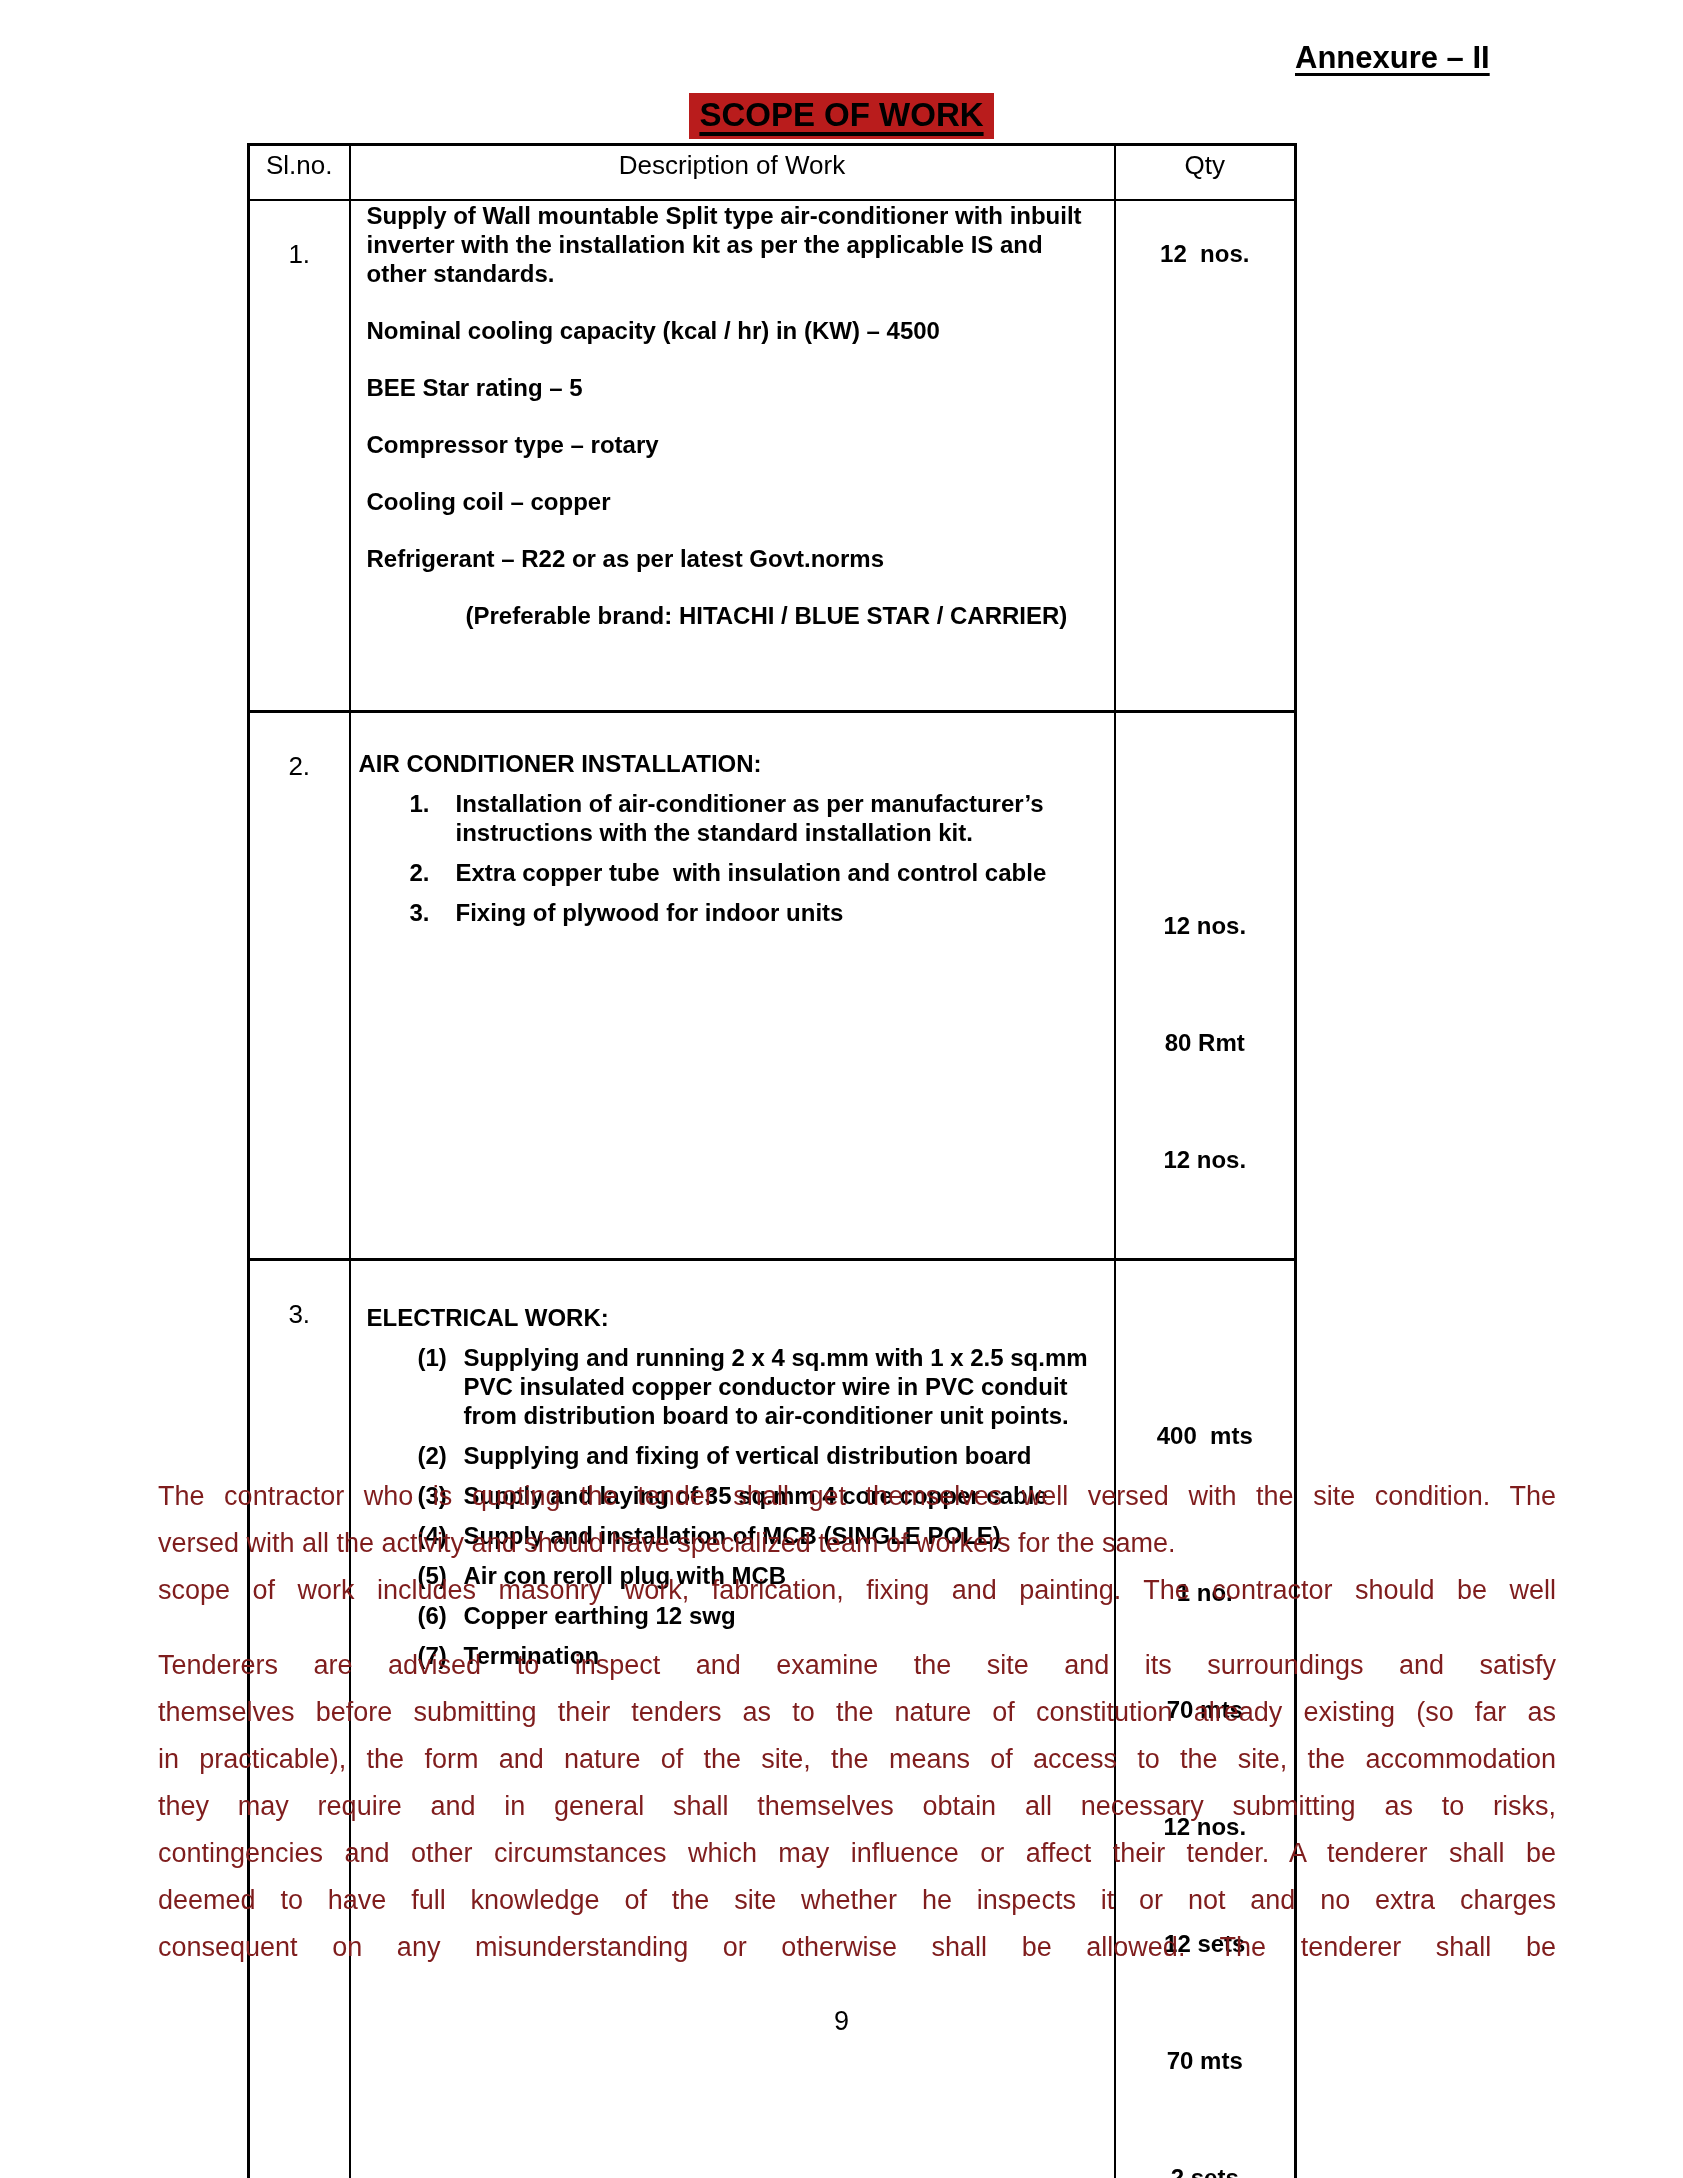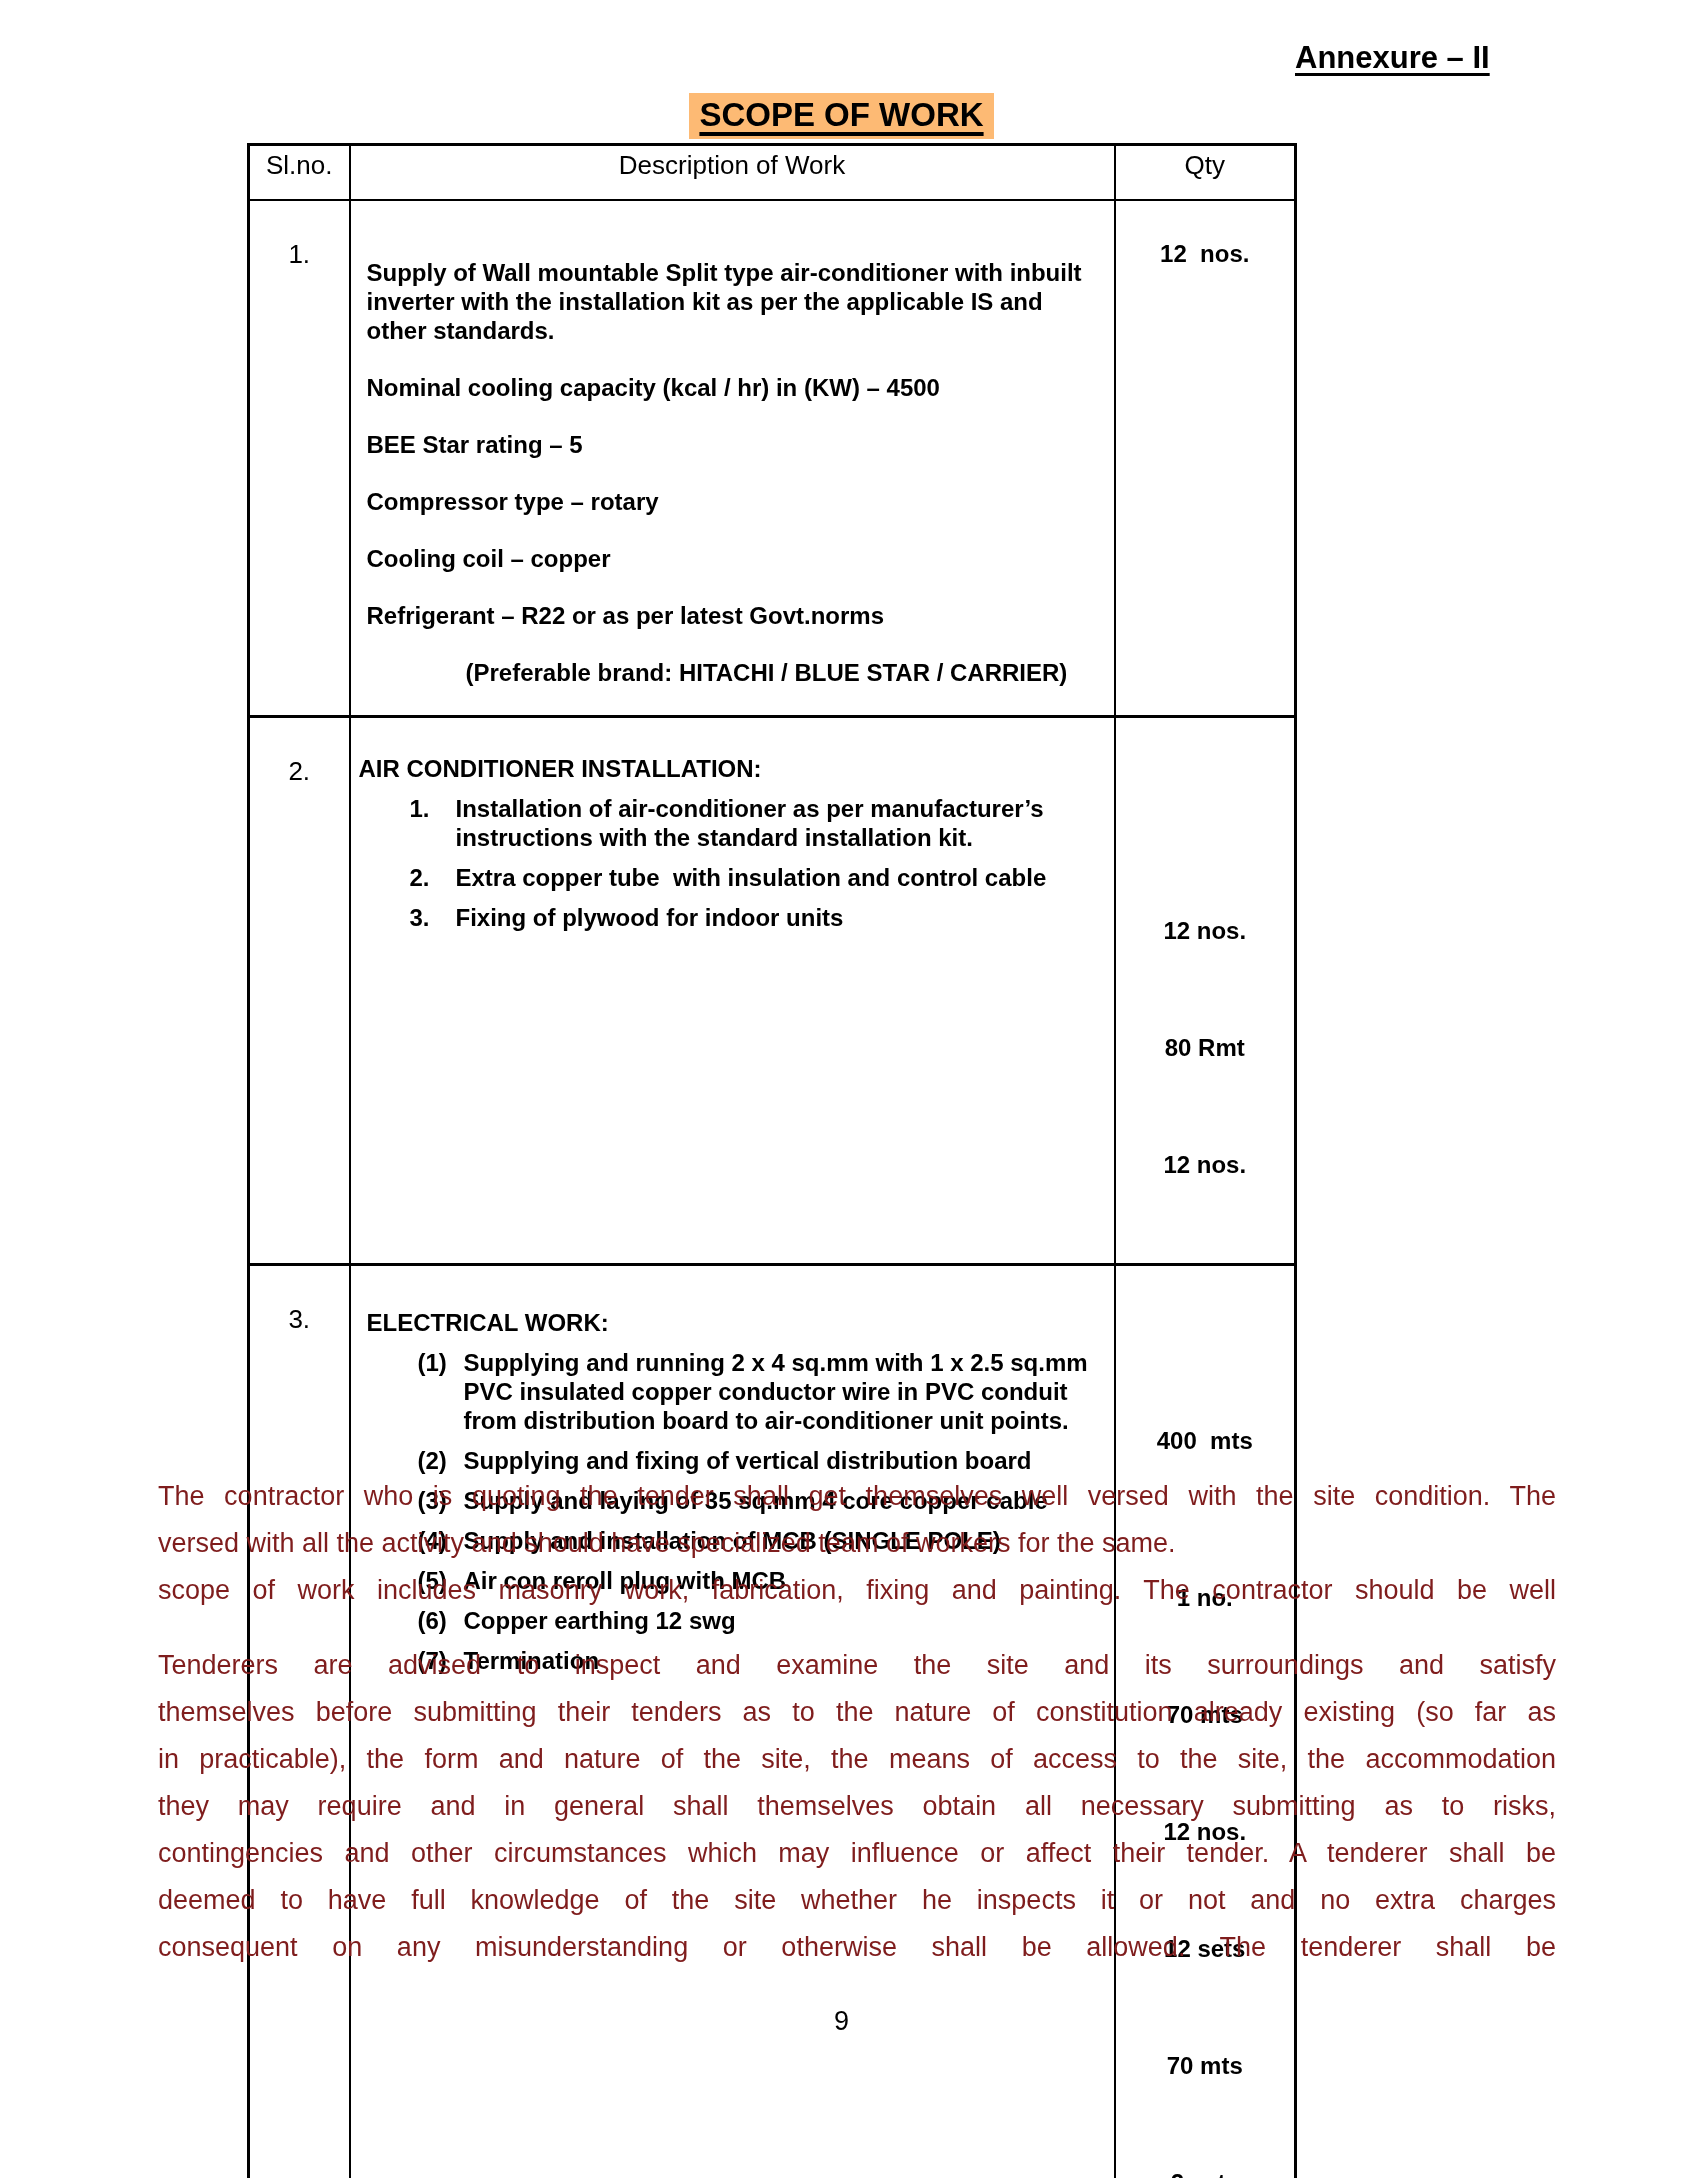--- a/index.html
+++ b/index.html
@@ -54,21 +54,21 @@
     padding:0 20px 0 16px;
   }
   td.qty{
     text-align:center;font-weight:bold;font-size:24px;line-height:39px;
     white-space:pre-wrap;
   }
   tr.row-1{height:511px;}
   tr.row-2{height:227px;}
   tr.row-3{height:470px;}
   tr.row-1 td.sl{padding-top:38px;}
-  tr.row-1 td.desc{padding-top:57px;}
+  tr.row-1 td.desc{}
   tr.row-1 td.qty{padding-top:38px;line-height:30px;}
   tr.row-2 td.sl{padding-top:38px;}
   tr.row-2 td.desc{padding-top:36px;padding-left:8px;}
   tr.row-2 td.qty{padding-top:115px;}
   tr.row-3 td.sl{padding-top:38px;}
   tr.row-3 td.desc{padding-top:42px;}
   tr.row-3 td.qty{padding-top:77px;}
   .dpara{margin:0 0 28px 0;}
   .brand-note{margin-left:99px;}
   .li{display:flex;margin-top:11px;}
@@ -95,21 +95,21 @@
   }
 </style>
 </head>
 <body>
 
 <div class="page">
 
   <div class="annexure">Annexure – II</div>
 
   <div class="title-wrap">
-    <span class="title" style="background: #fdba74;">SCOPE OF WORK</span>
+    <span class="title" style="background: #b91c1c;">SCOPE OF WORK</span>
   </div>
 
   <table class="scope">
     <colgroup>
       <col style="width:101px">
       <col style="width:765px">
       <col style="width:181px">
     </colgroup>
     <tbody>
         <tr class="hdr">

